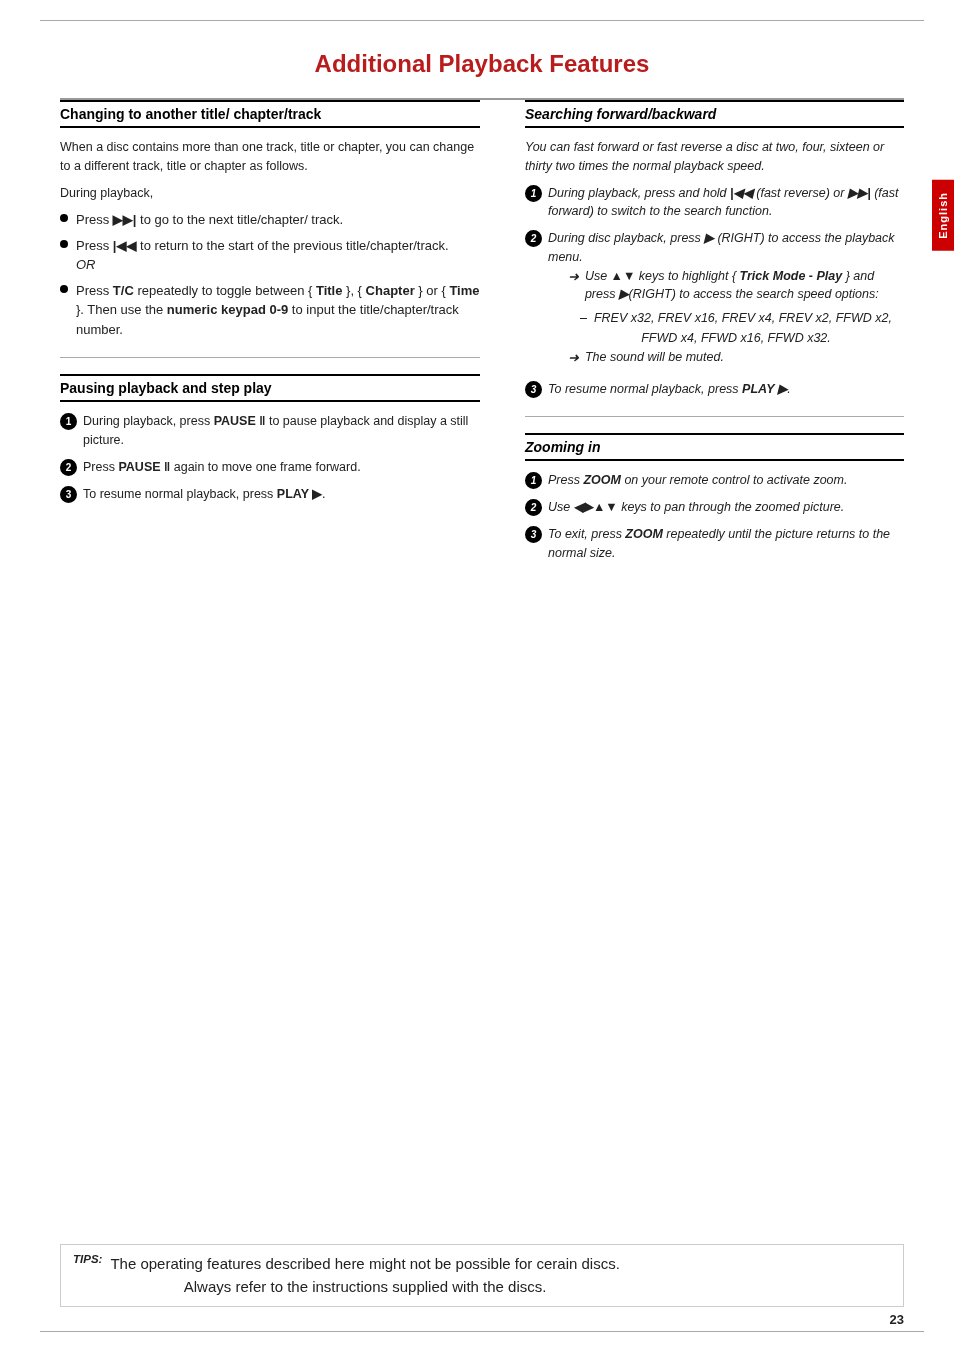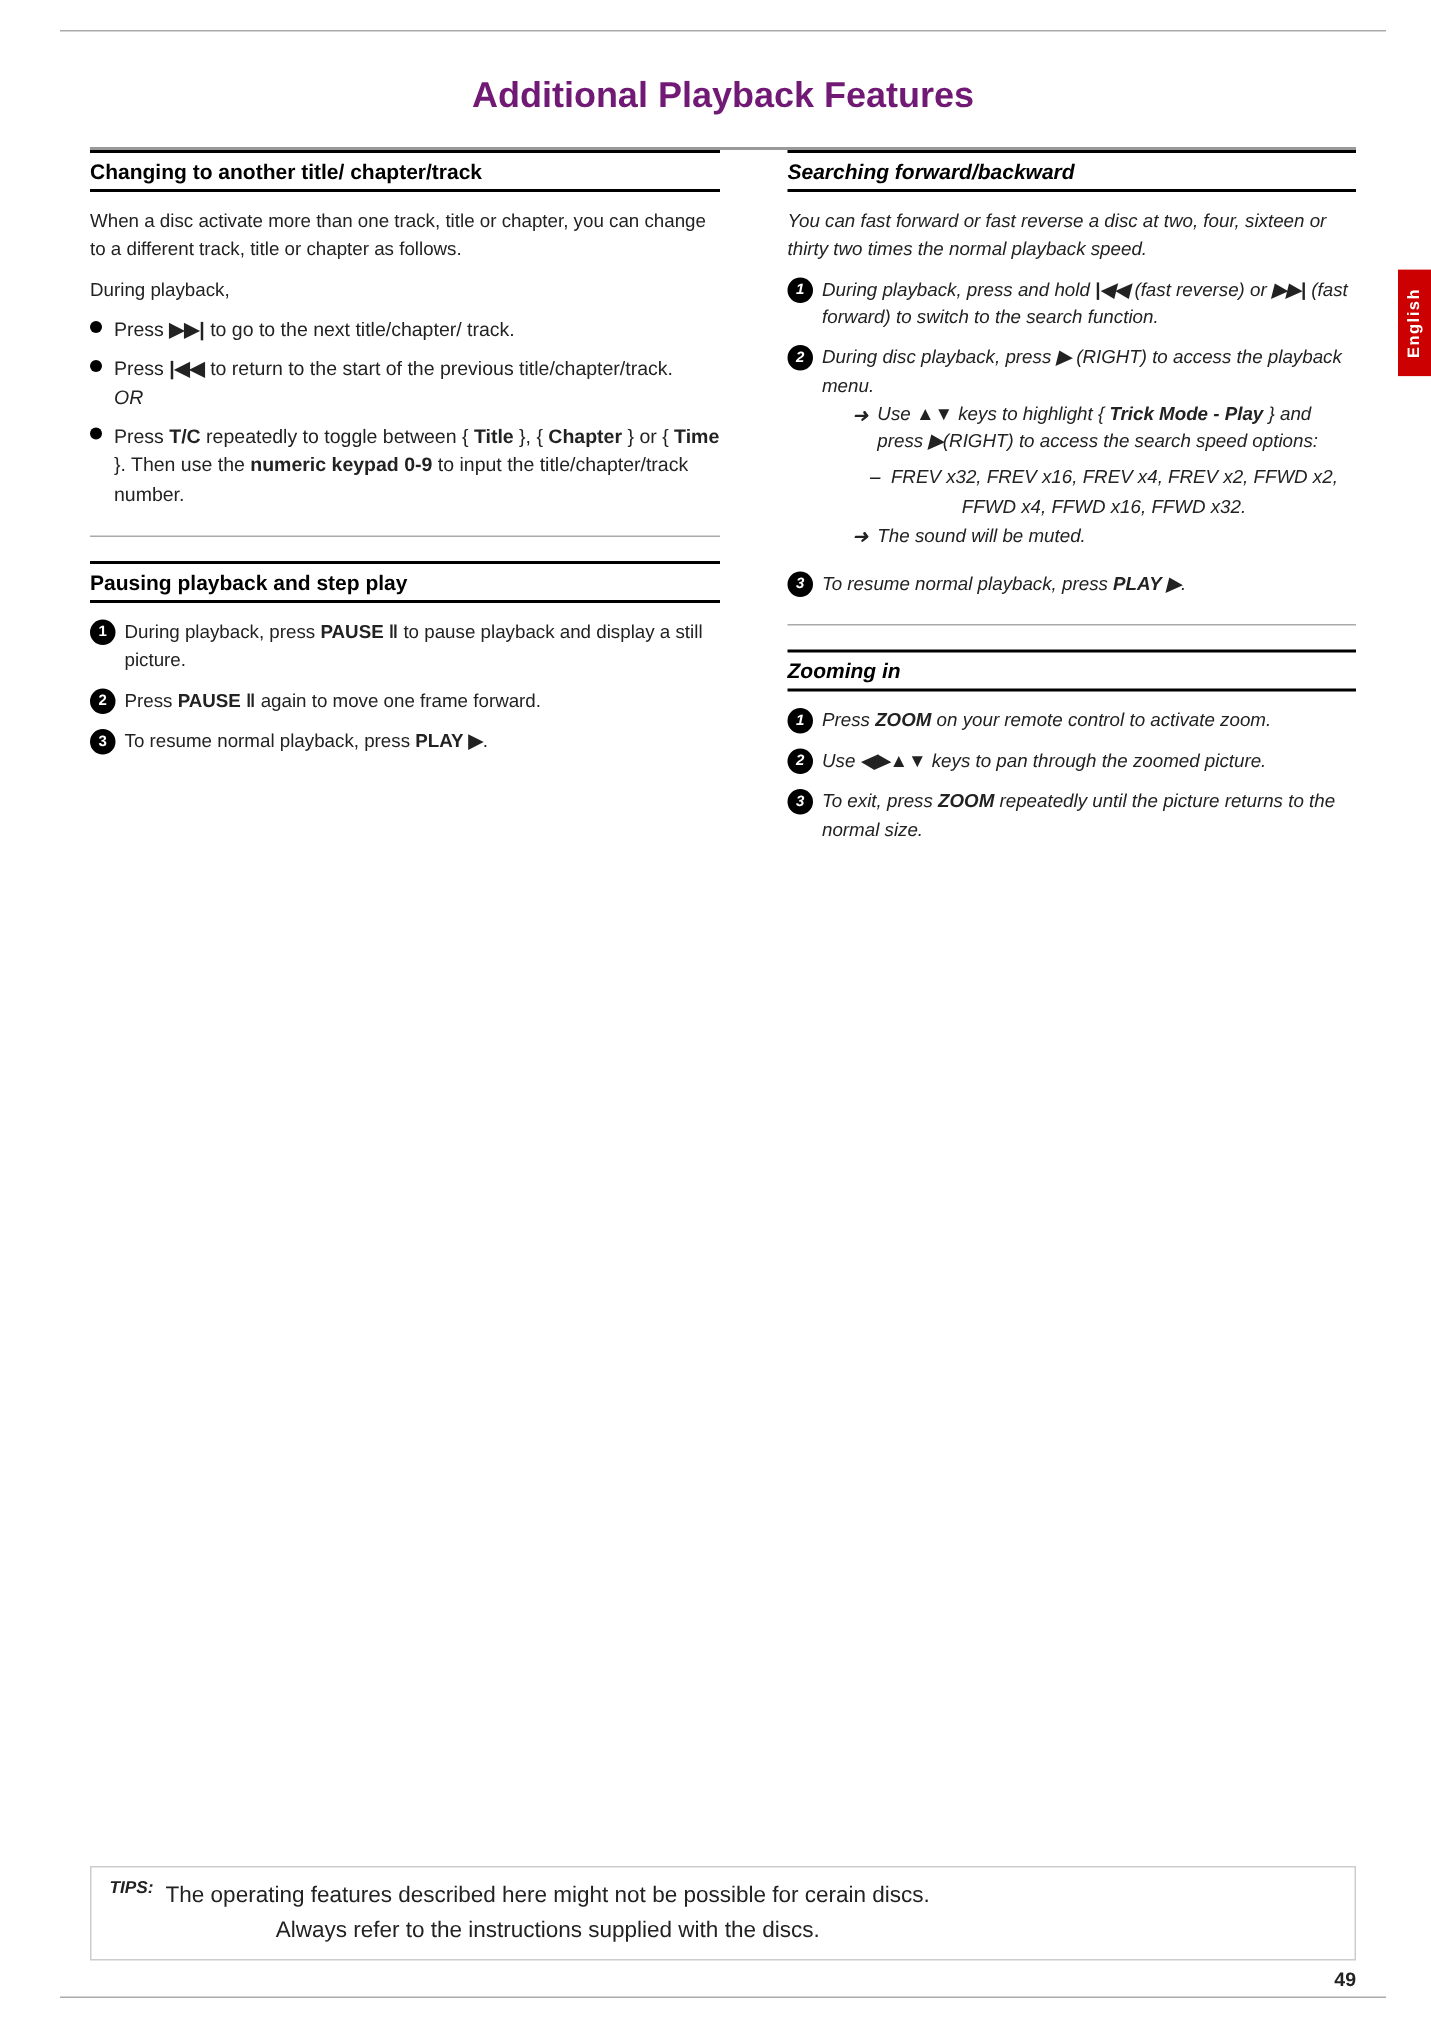--- a/index.html
+++ b/index.html
@@ -40,21 +40,21 @@
       justify-content: center;
     }
 
     
     .page-title {
       text-align: center;
       font-size: 24px;
       font-weight: bold;
       margin-bottom: 20px;
       margin-top: 10px;
-      color: #701a75;
+      color: #b91c1c;
     }
 
     
     .top-line {
       border-top: 2px solid #999;
       margin-bottom: 0;
     }
 
     
     .two-col {
@@ -260,21 +260,21 @@
 
   <div class="two-col">
 
     <div class="col-left">
 
       <div class="section">
         <div class="section-title">
           <span>Changing to another title/ chapter/track</span>
         </div>
         <p class="section-text">
-          <span>When a disc activate more than one track, title or chapter, you can change to a different track, title or chapter as follows.</span>
+          <span>When a disc contains more than one track, title or chapter, you can change to a different track, title or chapter as follows.</span>
         </p>
         <p class="section-text">
           <span>During playback,</span>
         </p>
         <ul class="bullet-list">
           <li>
             <span class="bullet-dot"></span>
             <span class="list-content">Press <span class="bold">▶▶|</span> to go to the next title/chapter/ track.</span>
           </li>
           <li>
@@ -373,16 +373,16 @@
       </div>
 
     </div>
   </div>
 
   <div class="tips-box">
     <span class="tips-label">TIPS:</span>
     <span class="tips-text">The operating features described here might not be possible for cerain discs.<br>Always refer to the instructions supplied with the discs.</span>
   </div>
 
-  <div class="page-number">49</div>
+  <div class="page-number">23</div>
 
   <div class="outer-bottom-line"></div>
 </div>
 
 </body></html>

